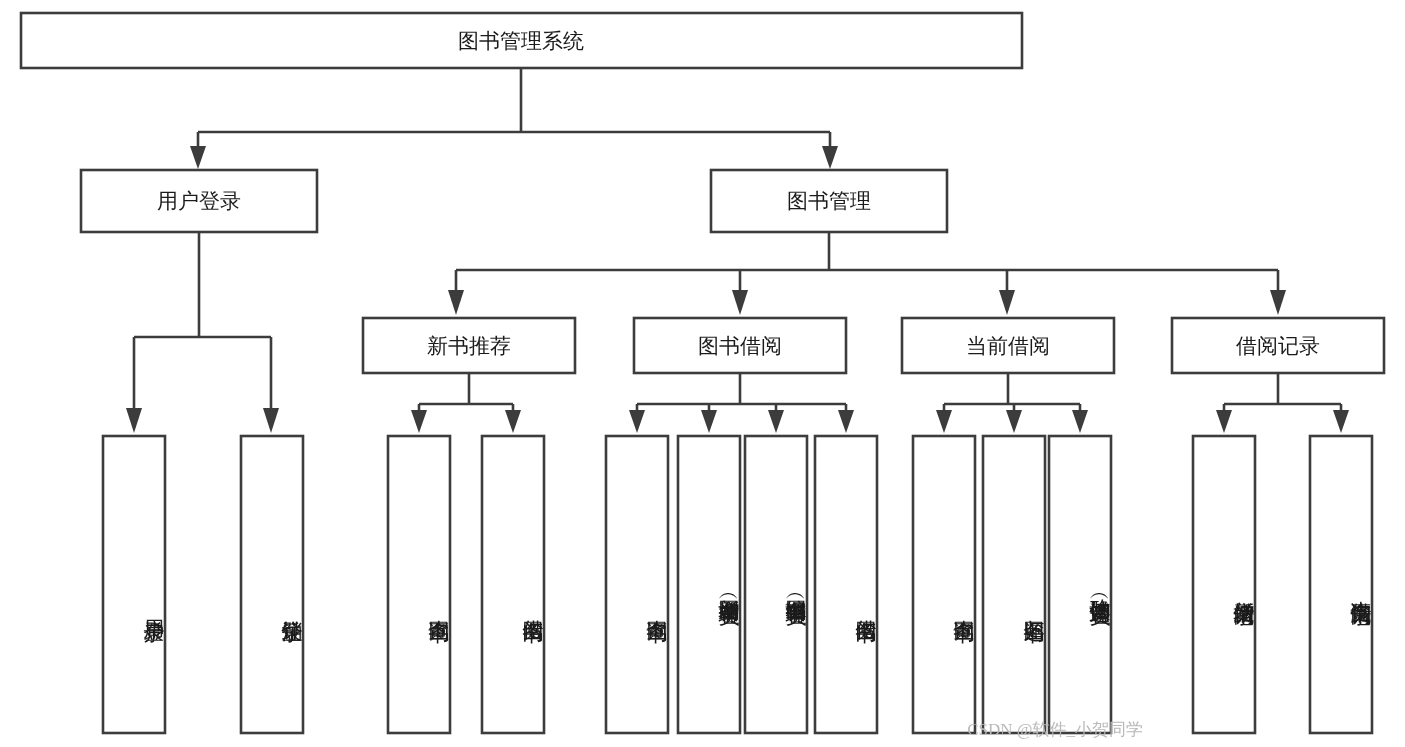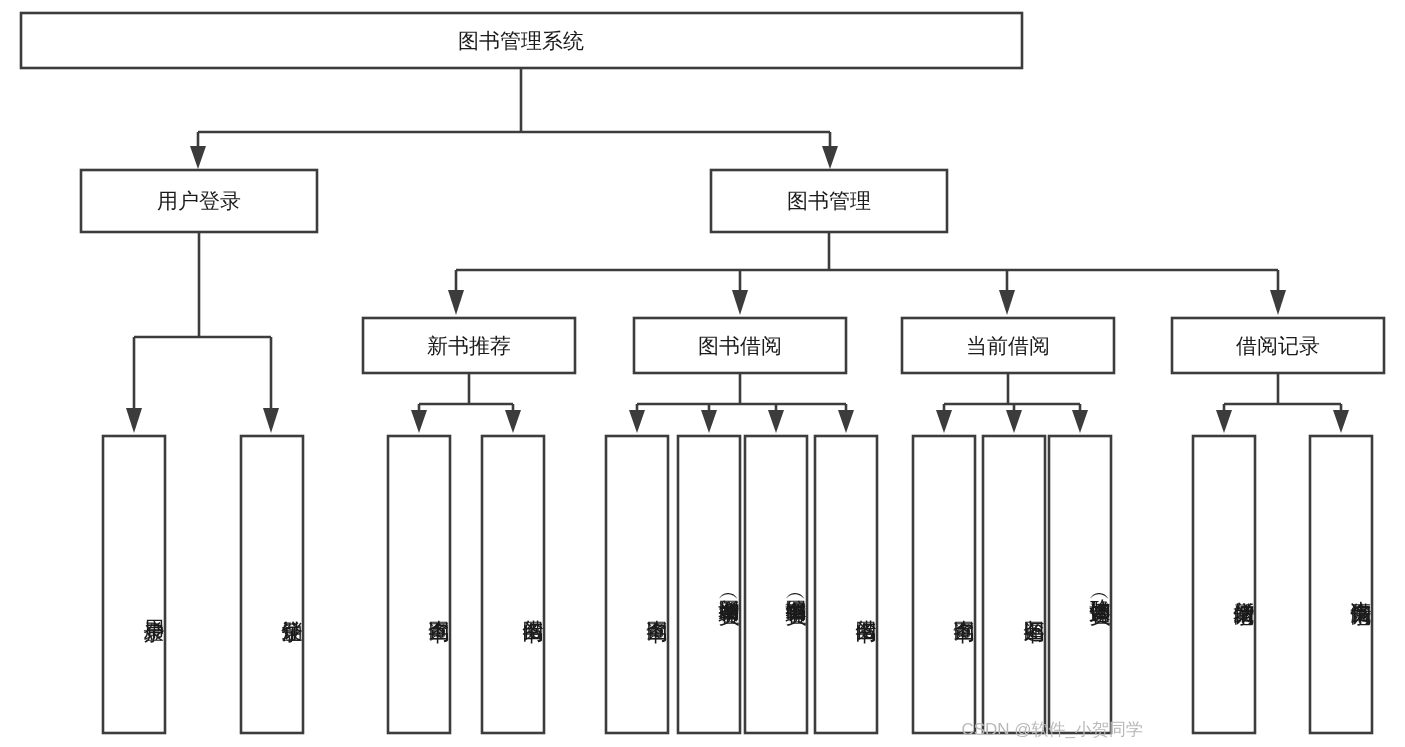--- a/index.html
+++ b/index.html
@@ -62,21 +62,21 @@
     white-space: nowrap;
     pointer-events: none;
     font-family: "DejaVu Sans", "Liberation Sans", sans-serif;
   }
   .watermark {
     position: absolute;
     right: 8px;
     bottom: 6px;
     font-size: 17px;
     color: #b9b9b9;
-    font-family: Liberation Sans, sans-serif;
+    font-family: Liberation Serif, serif;
     white-space: nowrap;
     pointer-events: none;
   }
 </style>
 </head>
 <body>
 
 <div id="diagram-root">
 
   <svg id="tree-svg" viewBox="0 0 1405 747">

